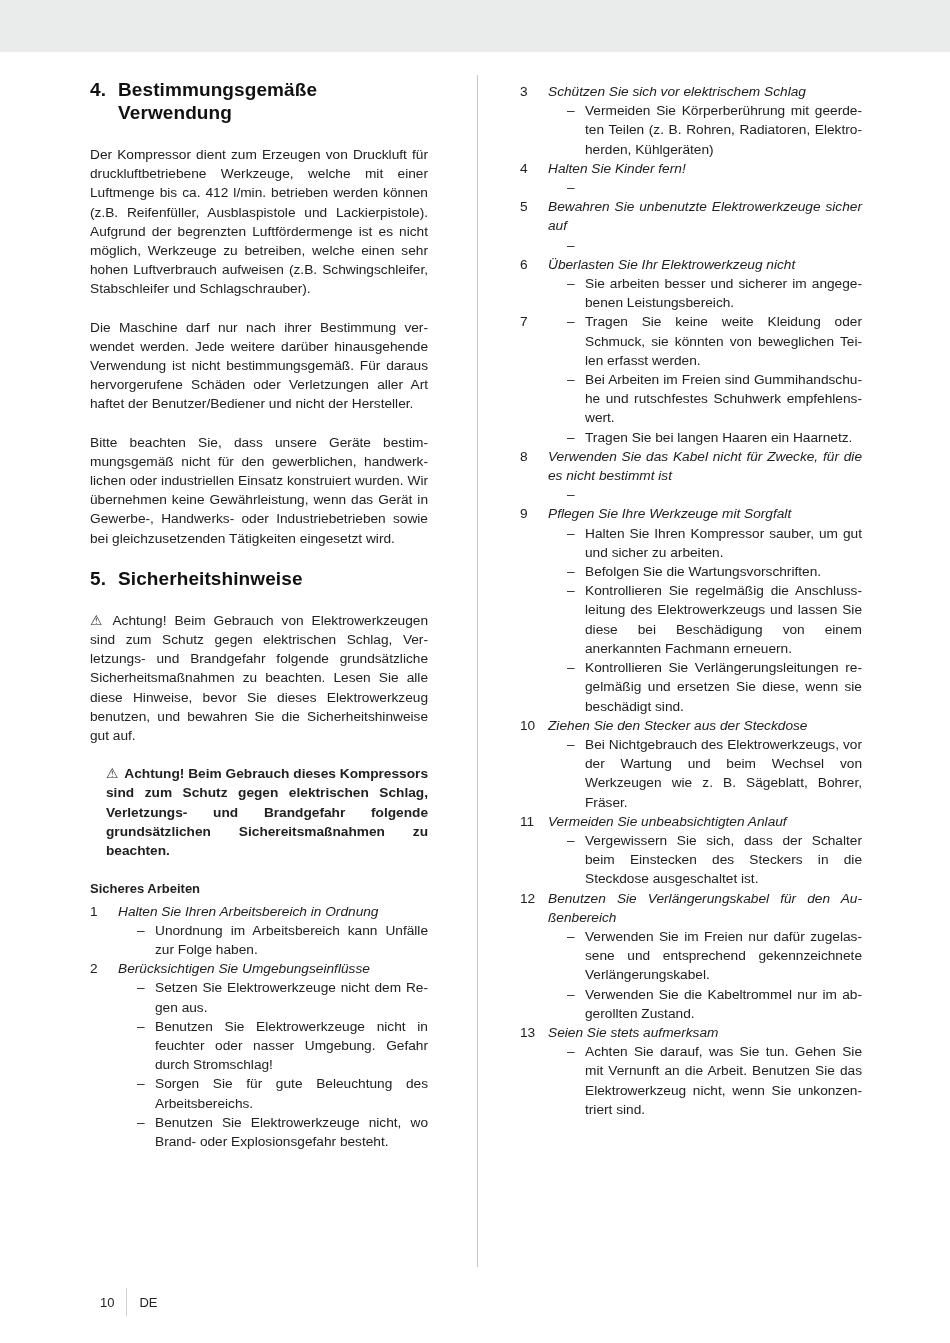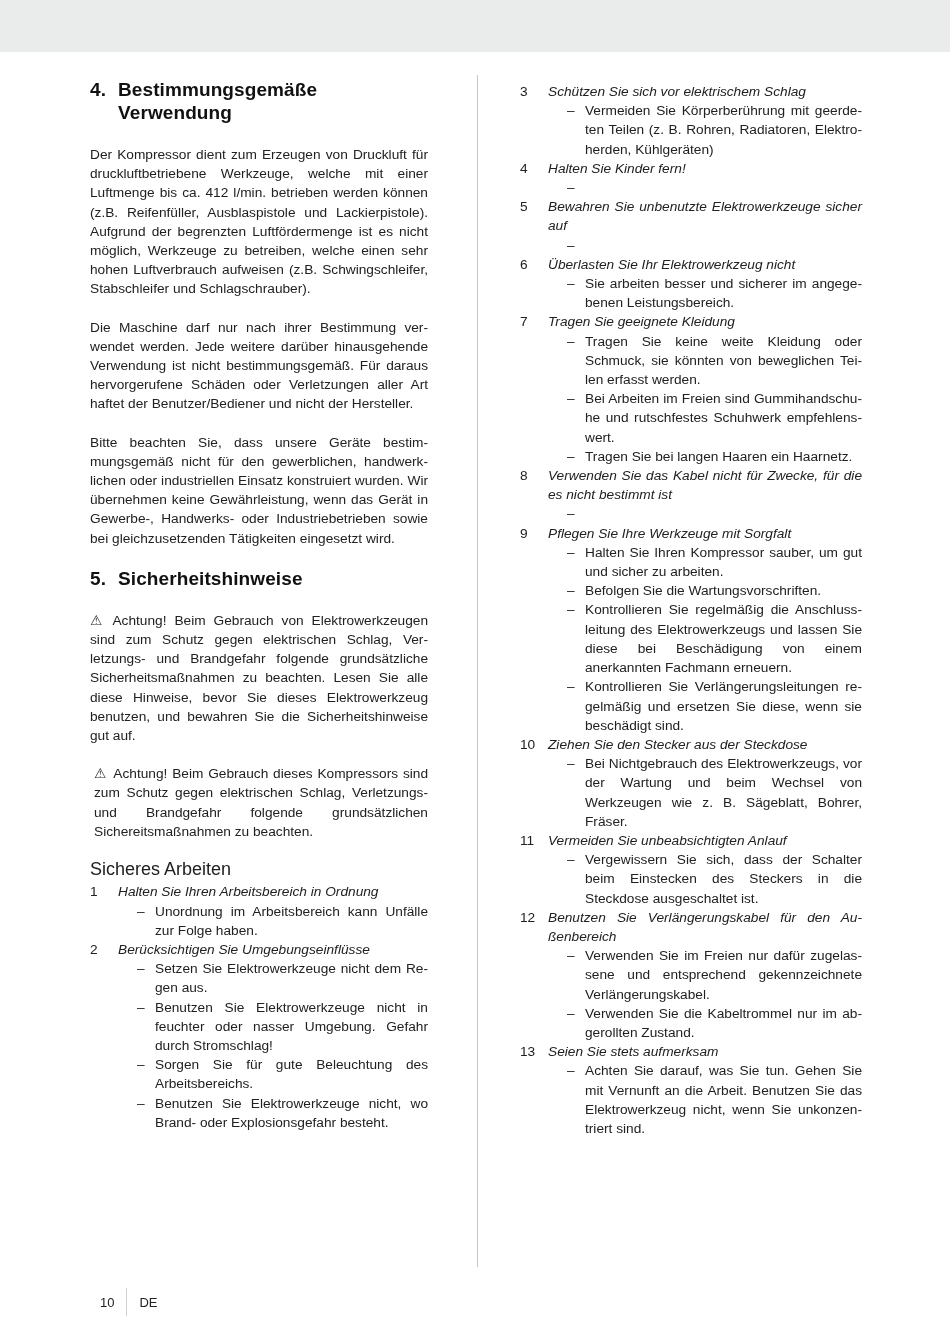--- a/index.html
+++ b/index.html
@@ -11,24 +11,24 @@
   .topbar { position:absolute; left:0; top:0; width:950px; height:52px; background:#eaebeb; }
   .col { position:absolute; font-size:13.7px; line-height:19.2px;
          -webkit-hyphens:manual; hyphens:manual; }
   .col-left  { left:90px;  top:78px; width:338px; }
   .col-right { left:520px; top:82px; width:342px; }
   .sec { display:flex; font-size:19px; line-height:23px; font-weight:bold;
          color:#111; margin:0 0 21px 0; letter-spacing:0.1px; }
   .sec .hnum { flex:0 0 28px; }
   .sec5 { margin:12px 0 21px 0; }
   .para { margin:8px 0 19px 0; text-align:justify; }
-  .pgroup { margin:0 0 19px 4px; }
+  .pgroup { margin:0 0 19px 16px;font-weight:bold; }
   .para.tight { margin:0; }
   .wicon { margin-right:6px; }
-  .subhead { font-size:18px; line-height:19.2px; font-weight:normal; margin:0 0 3px 0; }
+  .subhead { font-size:13px; line-height:19.2px; font-weight:bold; margin:0 0 3px 0; }
   .item { position:relative; padding-left:28px; }
   .inum { position:absolute; left:0; top:0; }
   .ihead { text-align:justify;font-style:italic; }
   .sub { display:flex; padding-left:19px; }
   .dash { flex:0 0 18px; }
   .stext { flex:1 1 auto; text-align:justify; -webkit-hyphens:manual; hyphens:manual; }
   .vdivider { position:absolute; left:477px; top:75px; width:1px; height:1192px; background:#c6c6c6; }
   .pagefooter { position:absolute; left:100px; top:1288px; height:28px;
                 display:flex; align-items:center; font-size:13px; color:#222; }
   .fdiv { width:1px; height:28px; background:#d0d0d0; margin:0 12px; }
@@ -120,21 +120,20 @@
         <div class="item">
           <span class="inum">6</span>
           <div class="ihead">Überlasten Sie Ihr Elektrowerkzeug nicht</div>
           <div class="sub">
             <span class="dash">–</span>
             <div class="stext">Sie arbeiten besser und sicherer im angege­benen Leistungsbereich.</div>
           </div>
         </div>
         <div class="item">
           <span class="inum">7</span>
-          <div class="ihead">Tragen Sie geeignete Kleidung</div>
           <div class="sub">
             <span class="dash">–</span>
             <div class="stext">Tragen Sie keine weite Kleidung oder Schmuck, sie könnten von beweglichen Tei­len erfasst werden.</div>
           </div>
           <div class="sub">
             <span class="dash">–</span>
             <div class="stext">Bei Arbeiten im Freien sind Gummihandschu­he und rutschfestes Schuhwerk empfehlens­wert.</div>
           </div>
           <div class="sub">
             <span class="dash">–</span>

